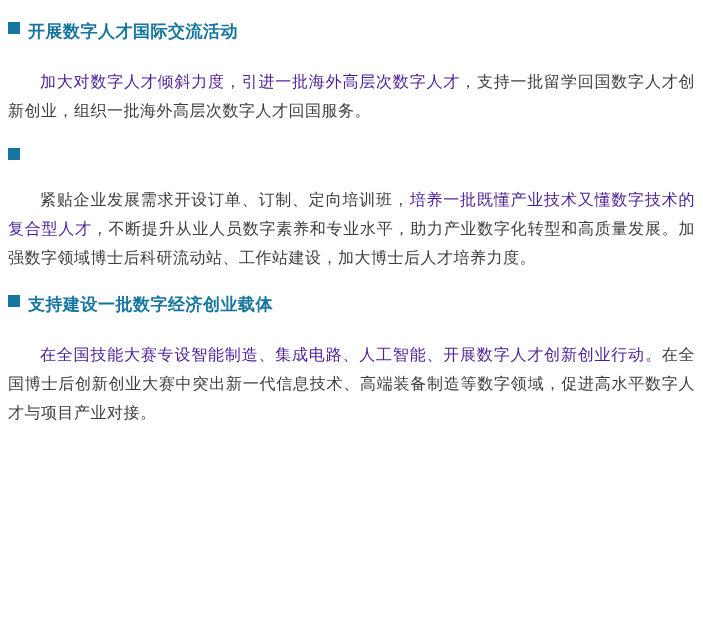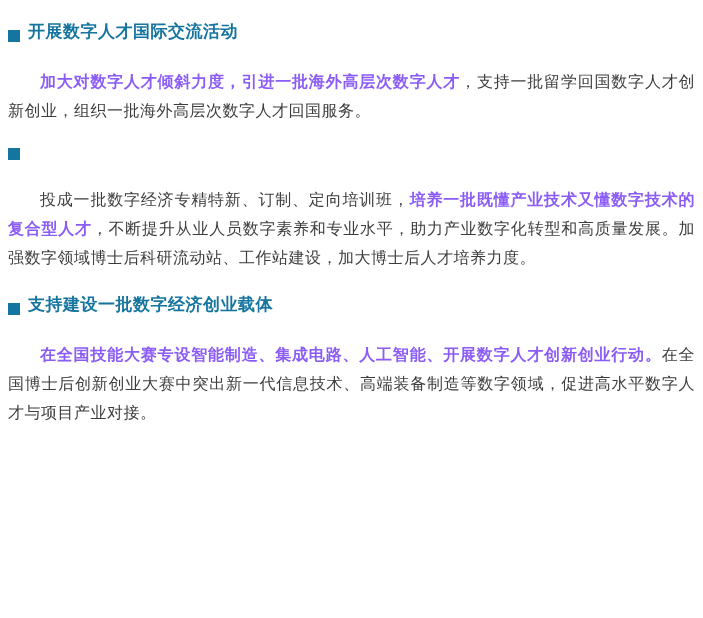--- a/index.html
+++ b/index.html
@@ -15,21 +15,21 @@
   }
   .doc {
     padding: 22px 8px 0 8px;
     box-sizing: border-box;
   }
   .section {
     margin: 0;
   }
   .section-heading {
     display: flex;
-    align-items: flex-end;
+    align-items: flex-start;
     gap: 8px;
     color: #16759e;
     font-size: 17px;
     font-weight: 700;
     line-height: 20px;
     margin: 0 0 25px 0;
     letter-spacing: 0.5px;
   }
   .square-bullet {
     display: inline-block;
@@ -41,22 +41,22 @@
   .para {
     font-size: 16px;
     line-height: 29px;
     color: #3d3d3d;
     text-align: justify;
     text-indent: 2em;
     margin: 0 0 23px 0;
     letter-spacing: 0.5px;
   }
   .run-bold {
-    font-weight: 700;
-    color: #8b5cf6;
+    font-weight: 400;
+    color: #4c1d95;
   }
   .run-regular {
     font-weight: 400;
   }
 </style>
 </head>
 <body>
 
 <div class="doc">
 
@@ -68,21 +68,21 @@
     <p class="para"><span class="run-bold">加大对数字人才倾斜力度，引进一批海外高层次数字人才</span><span class="run-regular">，支持一批留学回国数字人才创新创业，组织一批海外高层次数字人才回国服务。</span></p>
   </div>
 
   <div class="section">
   </div>
 
   <div class="section">
     <h2 class="section-heading">
       <span class="square-bullet"></span>
     </h2>
-    <p class="para"><span class="run-regular">投成一批数字经济专精特新、订制、定向培训班，</span><span class="run-bold">培养一批既懂产业技术又懂数字技术的复合型人才</span><span class="run-regular">，不断提升从业人员数字素养和专业水平，助力产业数字化转型和高质量发展。加强数字领域博士后科研流动站、工作站建设，加大博士后人才培养力度。</span></p>
+    <p class="para"><span class="run-regular">紧贴企业发展需求开设订单、订制、定向培训班，</span><span class="run-bold">培养一批既懂产业技术又懂数字技术的复合型人才</span><span class="run-regular">，不断提升从业人员数字素养和专业水平，助力产业数字化转型和高质量发展。加强数字领域博士后科研流动站、工作站建设，加大博士后人才培养力度。</span></p>
   </div>
 
   <div class="section">
     <h2 class="section-heading">
       <span class="square-bullet"></span>
       <span>支持建设一批数字经济创业载体</span>
     </h2>
     <p class="para"><span class="run-bold">在全国技能大赛专设智能制造、集成电路、人工智能、开展数字人才创新创业行动。</span><span class="run-regular">在全国博士后创新创业大赛中突出新一代信息技术、高端装备制造等数字领域，促进高水平数字人才与项目产业对接。</span></p>
   </div>
 

